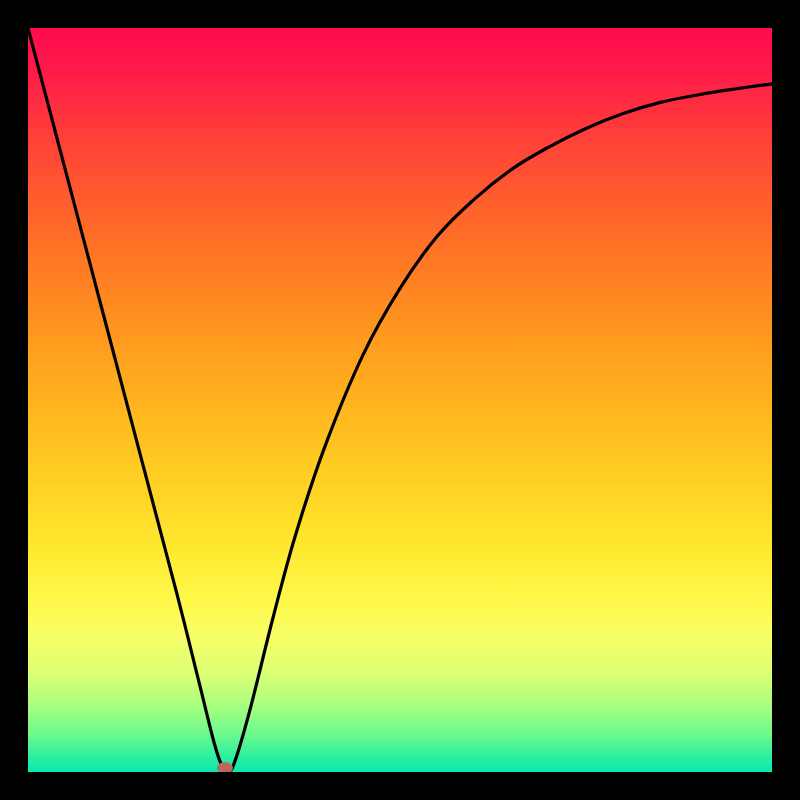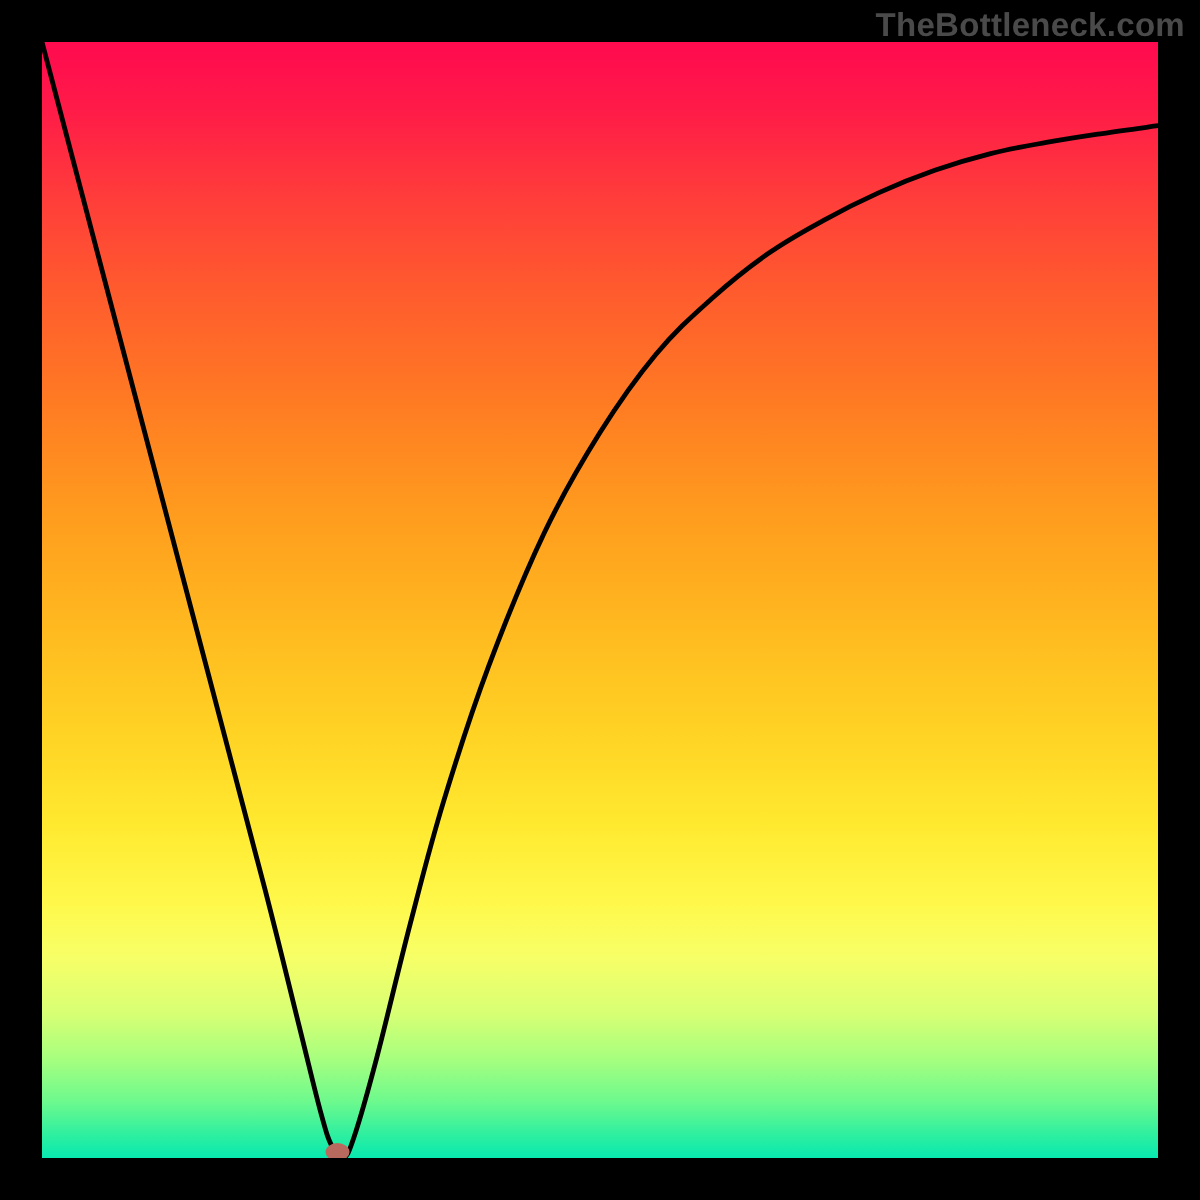--- a/index.html
+++ b/index.html
@@ -70,21 +70,20 @@
     height: 12px;
     border-radius: 50% / 50%;
     background: #b96a5e;
     transform: translate(-50%, -50%);
   }
 </style>
 </head>
 <body>
 
 <div class="frame">
-  <div class="watermark">TheBottleneck.com</div>
 
   <div class="plot-area">
     <div class="gradient"></div>
     <svg class="curve" viewBox="0 0 744 744" preserveAspectRatio="none">
       <path id="curve-path" d="M 0.00 0.00 C 6.70 25.44, 23.81 90.47, 37.20 141.36 C 50.59 192.25, 61.01 231.83, 74.40 282.72 C 87.79 333.61, 98.21 373.19, 111.60 424.08 C 124.99 474.97, 138.09 523.92, 148.80 565.44 C 159.51 606.96, 164.42 627.94, 171.12 654.72 C 177.82 681.50, 181.98 699.51, 186.00 714.24 C 190.02 728.97, 190.76 731.20, 193.44 736.56 C 196.12 741.92, 198.20 745.34, 200.88 744.00 C 203.56 742.66, 204.30 741.17, 208.32 729.12 C 212.34 717.07, 216.50 702.48, 223.20 677.04 C 229.90 651.60, 237.48 618.56, 245.52 587.76 C 253.56 556.96, 258.47 536.72, 267.84 505.92 C 277.21 475.12, 285.55 448.78, 297.60 416.64 C 309.65 384.50, 321.41 355.48, 334.80 327.36 C 348.19 299.24, 358.61 281.83, 372.00 260.40 C 385.39 238.97, 395.81 224.39, 409.20 208.32 C 422.59 192.25, 433.01 183.17, 446.40 171.12 C 459.79 159.07, 470.21 150.73, 483.60 141.36 C 496.99 131.99, 507.41 126.41, 520.80 119.04 C 534.19 111.67, 544.61 106.47, 558.00 100.44 C 571.39 94.41, 581.81 90.25, 595.20 85.56 C 608.59 80.87, 619.01 77.75, 632.40 74.40 C 645.79 71.05, 656.21 69.37, 669.60 66.96 C 682.99 64.55, 693.41 63.02, 706.80 61.01 C 720.19 59.00, 737.30 56.74, 744.00 55.80" fill="none" stroke="#000000" stroke-width="3.2" stroke-linecap="round" stroke-linejoin="round"></path>
     </svg>
     <div id="marker" class="marker" style="left: 197.16px; top: 740.28px; background: rgb(185, 106, 94);"></div>
   </div>
 </div>
 

